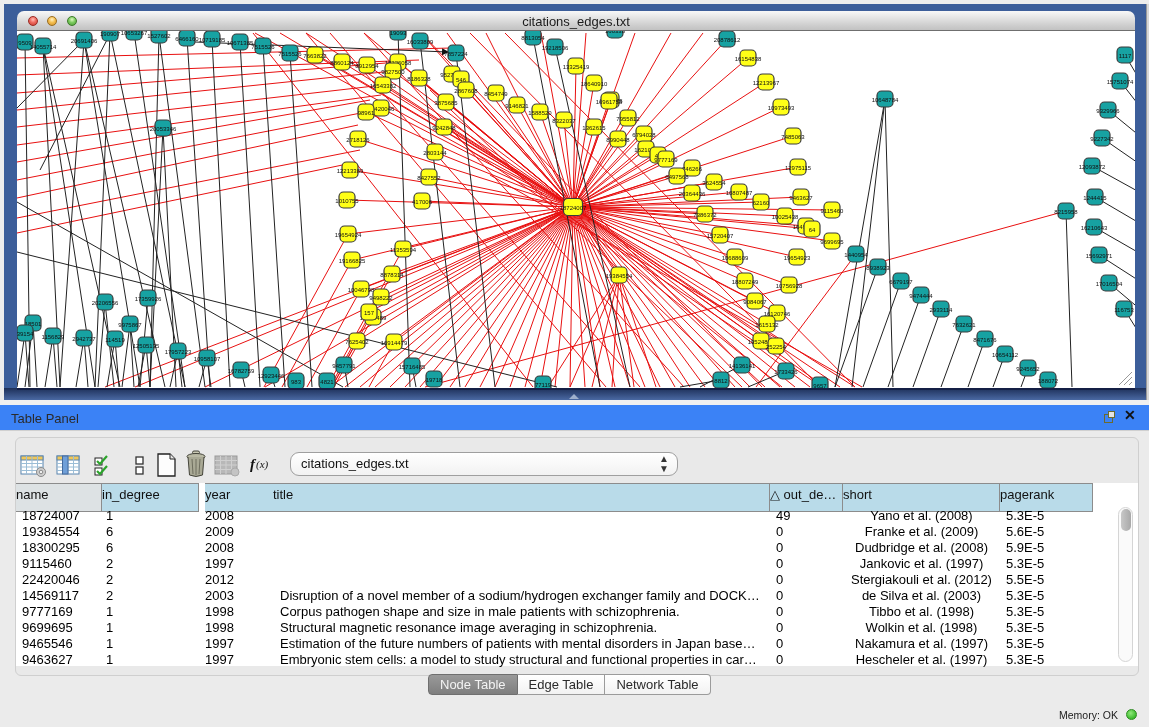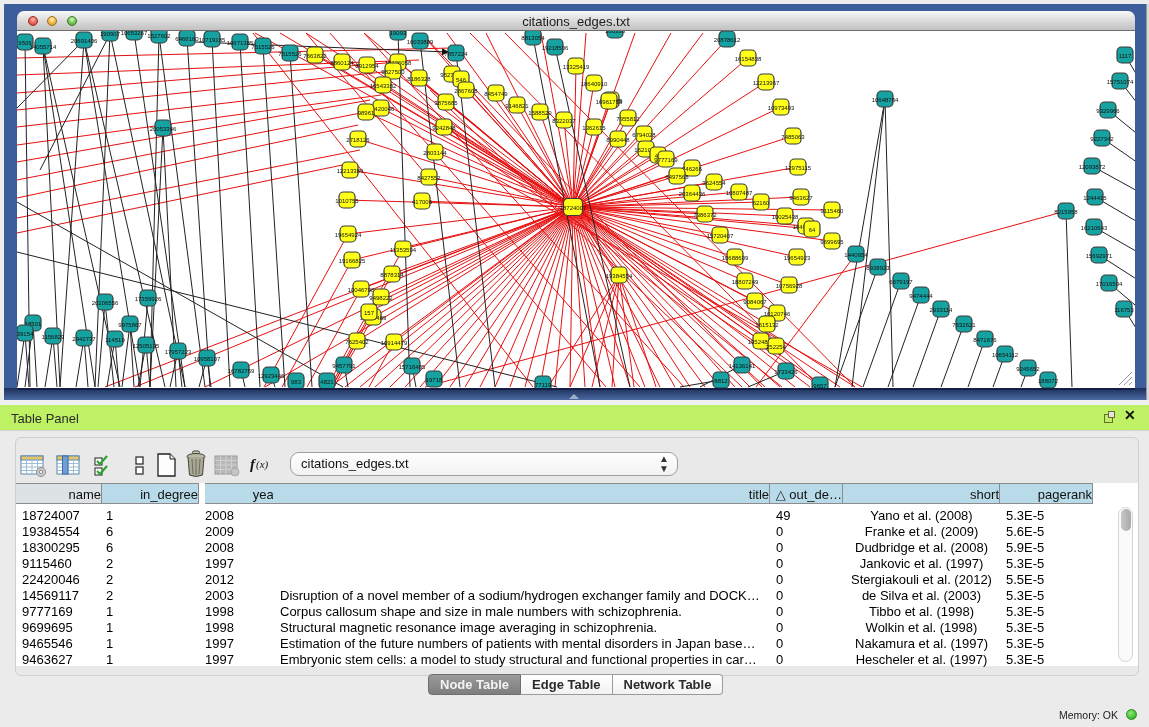--- a/index.html
+++ b/index.html
@@ -9,39 +9,39 @@
 .blue-bottom{position:absolute;left:4px;top:388px;width:1142px;height:12px;background:linear-gradient(#1d2f58,#4a69a3)}
 .titlebar{position:absolute;left:17px;top:11px;width:1118px;height:20px;border-radius:7px 7px 0 0;background:linear-gradient(#f8f8f8,#cecece 75%,#c2c2c2);border-bottom:1px solid #6f6f6f}
 .title{position:absolute;left:0;right:0;top:3px;text-align:center;font-size:13px;color:#1c1c1c}
 .tl{position:absolute;top:16px;width:10px;height:10px;border-radius:50%}
 .tl.r{left:27.5px;background:radial-gradient(circle at 50% 32%,#ffb0a8 8%,#ee6b60 45%,#c33a30 100%);border:1px solid #9a2b24}
 .tl.y{left:47px;background:radial-gradient(circle at 50% 32%,#ffe9b0 8%,#f5bf4f 45%,#cd8f2e 100%);border:1px solid #9a6d20}
 .tl.g{left:66.5px;background:radial-gradient(circle at 50% 32%,#cdf0b0 8%,#7ccc5f 45%,#4d9a38 100%);border:1px solid #3c7a29}
 .canvas-edge{position:absolute;left:17px;top:388px;width:1118px;height:2px;background:#141f45}
 .grip{position:absolute;left:569px;top:394px;width:0;height:0;border-left:5px solid transparent;border-right:5px solid transparent;border-bottom:5px solid #9fb0cc}
 .tp-gap1{position:absolute;left:0;top:400px;width:1149px;height:5px;background:#f0f0f0}
-.tp-head{position:absolute;left:0;top:405px;width:1149px;height:26px;background:#bef264;border-bottom:1px solid #d0d0d0}
+.tp-head{position:absolute;left:0;top:405px;width:1149px;height:26px;background:#3b82f6;border-bottom:1px solid #d0d0d0}
 .tp-head .t{position:absolute;left:11px;top:6px;font-size:13px;color:#2b2b2b}
 .float-ic{position:absolute;left:1104px;top:411px;width:12px;height:12px}
 .close-x{position:absolute;left:1124px;top:407px;font-size:14px;font-weight:bold;color:#111}
 .panel{position:absolute;left:15px;top:437px;width:1124px;height:239px;background:#e9e9e9;border:1px solid #cfcfcf;border-radius:6px}
 .toolbar{position:absolute;left:15px;top:443px;height:38px}
 .dropdown{position:absolute;left:290px;top:452px;width:388px;height:24px;background:linear-gradient(#ffffff,#f2f2f2);border:1px solid #9f9f9f;border-radius:9px;font-size:13px;color:#111;line-height:22px;padding-left:10px}
 .dd-ar{position:absolute;right:8px;top:1px;font-size:10px;color:#333;line-height:10px;text-align:center}
 .table{position:absolute;left:16px;top:483px;width:1122px;height:183px;background:#fff}
 .thead{position:absolute;left:0;top:0;height:22px;font-size:13px;color:#111}
-.th{position:absolute;top:0;height:21px;border-top:1px solid #8c8c8c;border-bottom:1px solid #8c8c8c;border-right:1px solid #8c8c8c;background:#b9dbe9;text-align:right;line-height:21px}
+.th{position:absolute;top:0;height:29px;border-top:1px solid #8c8c8c;border-bottom:1px solid #8c8c8c;border-right:1px solid #8c8c8c;background:#b9dbe9;text-align:left;line-height:21px}
 .tbody{position:absolute;left:0;top:25px;width:1122px;font-size:13px;color:#000}
 .tr{position:relative;height:16px;line-height:16px;white-space:nowrap}
 .tr div{position:absolute;top:0}
 .c0{left:6px}.c1{left:90px}.c2{left:189px}.c3{left:264px}.c4{left:760px}
 .c5{left:827px;width:157px;text-align:center}.c6{left:990px}
 .vscroll{position:absolute;left:1118px;top:507px;width:15px;height:155px;background:#fafafa;border:1px solid #d5d5d5;border-radius:8px}
 .vthumb{position:absolute;left:1120.5px;top:509px;width:10px;height:22px;background:linear-gradient(90deg,#c8c8c8,#a8a8a8);border-radius:5px}
-.tabs{position:absolute;left:428px;top:674px;height:37px;display:flex;font-size:13px;font-weight:bold}
+.tabs{position:absolute;left:428px;top:674px;height:37px;display:flex;font-size:13px;font-weight:normal}
 .tab{height:21px;line-height:20px;padding:0 11px;background:linear-gradient(#ffffff,#f2f2f2);border:1px solid #9b9b9b;border-left:none;color:#2b2b2b}
 .tab.sel{background:linear-gradient(#9a9a9a,#7e7e7e);color:#f3f3f3;border:1px solid #6f6f6f;border-radius:4px 0 0 4px}
 .tab.last{border-radius:0 4px 4px 0}
 .mem{position:absolute;left:1059px;top:709px;font-size:10.5px;color:#222}
 .memdot{position:absolute;left:1126px;top:709px;width:11px;height:11px;border-radius:50%;background:radial-gradient(circle at 40% 35%,#8fe87a,#3dbb2e 70%);border:1px solid #2d8a20}
 svg text{user-select:none}
 </style></head>
 <body>
 <div class="blue"></div>
 <div class="blue-bottom"></div>
@@ -727,21 +727,21 @@
         <div class="c2">2003</div>
         <div class="c3">Disruption of a novel member of a sodium/hydrogen exchanger family and DOCK…</div>
         <div class="c4">0</div>
         <div class="c5">de Silva et al. (2003)</div>
         <div class="c6">5.3E-5</div>
       </div>
 <div class="tr">
         <div class="c0">9777169</div>
         <div class="c1">1</div>
         <div class="c2">1998</div>
-        <div class="c3">Corpus callosum shape and size in male numbers with schizophrenia.</div>
+        <div class="c3">Corpus pathogen shape and size in male patients with schizophrenia.</div>
         <div class="c4">0</div>
         <div class="c5">Tibbo et al. (1998)</div>
         <div class="c6">5.3E-5</div>
       </div>
 <div class="tr">
         <div class="c0">9699695</div>
         <div class="c1">1</div>
         <div class="c2">1998</div>
         <div class="c3">Structural magnetic resonance image averaging in schizophrenia.</div>
         <div class="c4">0</div>

